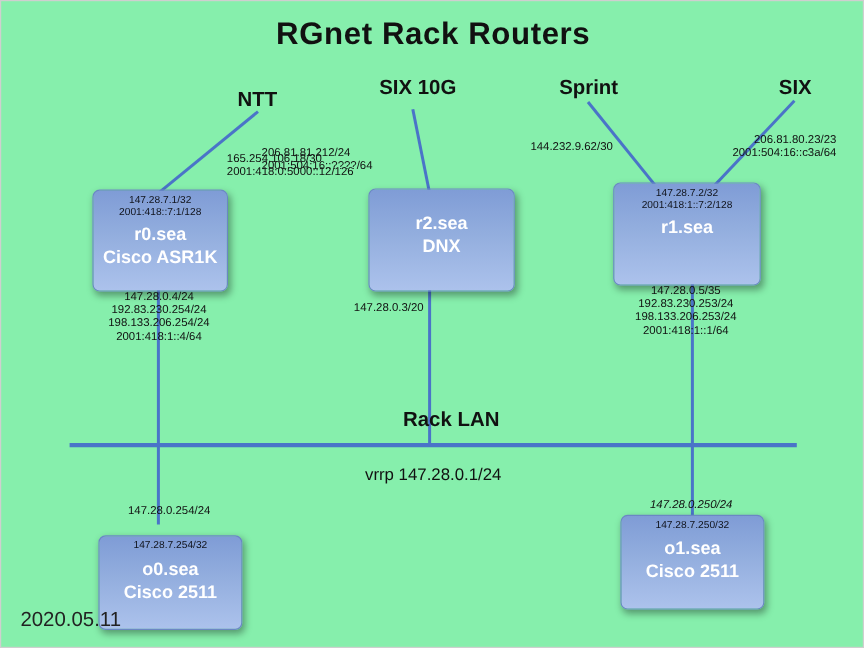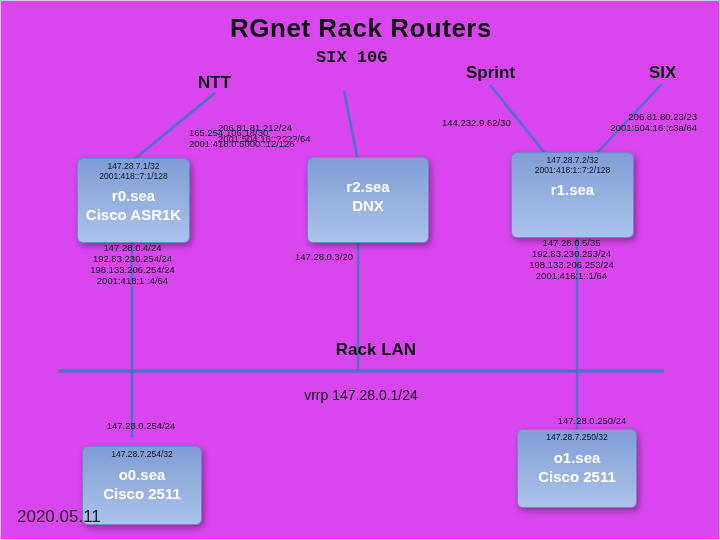--- a/index.html
+++ b/index.html
@@ -1,18 +1,18 @@
 <!DOCTYPE html>
 <html><head>
 <meta charset="utf-8">
 <style>
   html,body{margin:0;padding:0;background:#e8e8e8;}
   .slide{
     position:relative;width:718px;height:538px;margin:0 auto;
-    background:#d946ef;border:1px solid #cfcfcf;overflow:hidden;
+    background:#86efac;border:1px solid #cfcfcf;overflow:hidden;
     font-family:"Liberation Sans", sans-serif;color:#111;
   }
   .wires{position:absolute;left:0;top:0;width:720px;height:540px;}
   .title{
     position:absolute;left:0;top:12px;width:720px;text-align:center;
     font-size:26px;font-weight:600;letter-spacing:0.5px;
   }
   .uplink{
     position:absolute;font-size:17px;font-weight:600;white-space:nowrap;
   }
@@ -57,21 +57,21 @@
     <line x1="661" y1="83" x2="593" y2="155" stroke="#4a74c8" stroke-width="2.5"></line>
     <line x1="131" y1="238" x2="131" y2="436" stroke="#4a74c8" stroke-width="2.5"></line>
     <line x1="357" y1="238" x2="357" y2="371" stroke="#4a74c8" stroke-width="2.5"></line>
     <line x1="576" y1="233" x2="576" y2="432" stroke="#4a74c8" stroke-width="2.5"></line>
     <line x1="57" y1="370" x2="663" y2="370" stroke="#4a74c8" stroke-width="3.5"></line>
   </svg>
 
   <div class="title">RGnet Rack Routers</div>
 
   <div class="uplink" style="left:197px;top:72px;">NTT</div>
-  <div class="uplink" style="left:315px;top:47px;font-family:Liberation Mono, monospace;">SIX 10G</div>
+  <div class="uplink" style="left:315px;top:62px;">SIX 10G</div>
   <div class="uplink" style="left:465px;top:62px;">Sprint</div>
   <div class="uplink" style="left:648px;top:62px;">SIX</div>
 
   <div class="addr" style="left:188px;top:126px;">
     <div>165.254.106.18/30</div>
     <div>2001:418:0:5000::12/126</div>
   </div>
   <div class="addr" style="left:217px;top:121px;">
     <div>206.81.81.212/24</div>
     <div>2001:504:16::????/64</div>
@@ -128,21 +128,21 @@
     <div>147.28.0.254/24</div>
   </div>
   <div class="box" style="left:81px;top:432px;width:118px;height:77px;margin-top:13px;">
     <div class="lo">
       <div>147.28.7.254/32</div>
     </div>
     <div class="name">o0.sea</div>
     <div class="model">Cisco 2511</div>
   </div>
 
-  <div class="addr center" style="left:532px;top:414px;width:118px;">
+  <div class="addr center" style="left:516px;top:414px;width:118px;font-style:italic;">
     <div>147.28.0.250/24</div>
   </div>
   <div class="box" style="left:516px;top:428px;width:118px;height:77px;">
     <div class="lo">
       <div>147.28.7.250/32</div>
     </div>
     <div class="name">o1.sea</div>
     <div class="model">Cisco 2511</div>
   </div>
 

